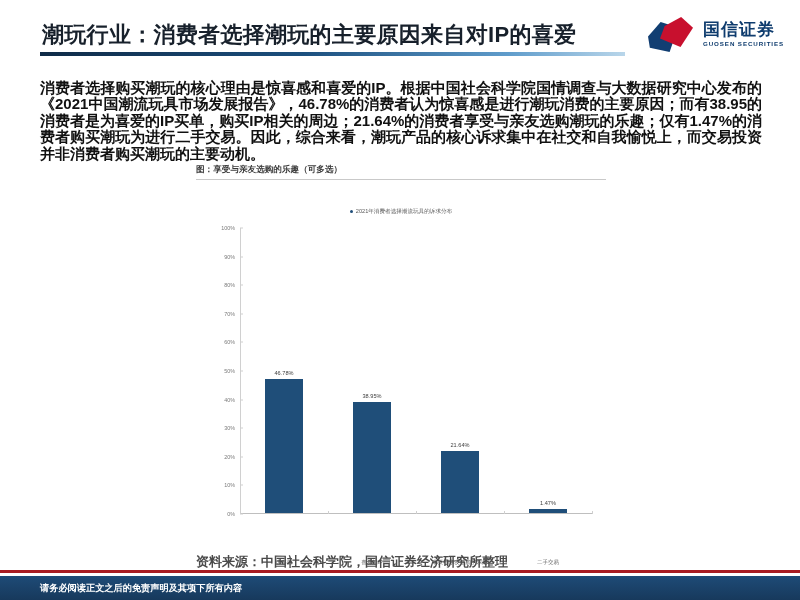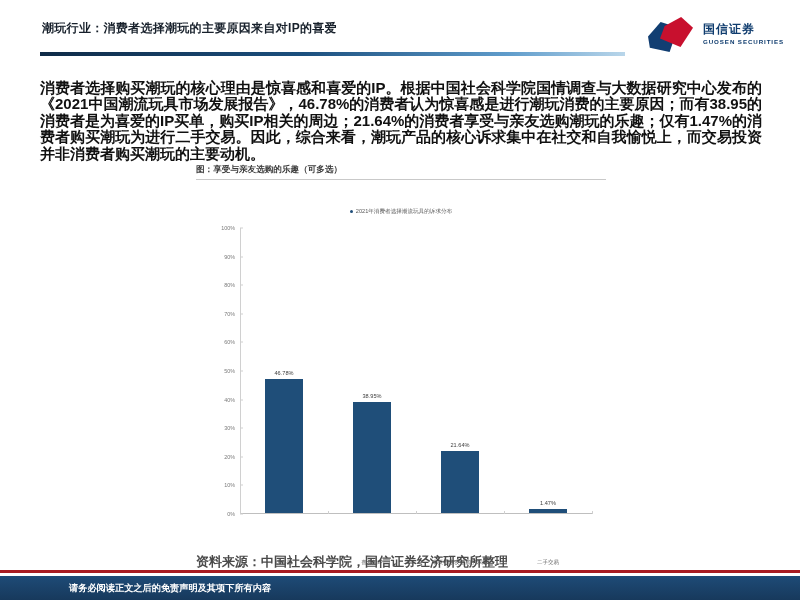--- a/index.html
+++ b/index.html
@@ -8,21 +8,21 @@
     background:#ffffff;
     font-family:"Liberation Sans","DejaVu Sans",sans-serif;
     position:relative;
   }
   .slide{position:absolute;inset:0;background:#fff;}
 
   
   .header{position:absolute;left:0;top:0;width:800px;height:64px;}
   .title{
     position:absolute;left:42px;top:20px;
-    font-size:12px;font-weight:bold;color:#17202b;
+    font-size:22px;font-weight:bold;color:#17202b;
     letter-spacing:.3px;white-space:nowrap;
   }
   .title-rule{
     position:absolute;left:40px;top:52px;width:585px;height:4px;
     background:linear-gradient(to right,#0f2b47 0%,#1b4f7e 45%,#5f9ccb 80%,#b9d6ea 100%);
   }
 
   
   .logo{position:absolute;right:16px;top:14px;height:40px;display:flex;align-items:center;gap:7px;}
   .logo-mark{position:relative;width:48px;height:38px;}
@@ -30,21 +30,21 @@
     position:absolute;left:0;top:7px;width:30px;height:30px;
     background:#113e72;
     clip-path:polygon(0% 48%,42% 0%,100% 18%,72% 100%,6% 86%);
   }
   .logo-mark .red{
     position:absolute;left:12px;top:2px;width:33px;height:30px;
     background:#c8102e;
     clip-path:polygon(14% 30%,64% 0%,100% 36%,62% 100%,0% 72%);
   }
   .logo-txt{display:flex;flex-direction:column;justify-content:center;}
-  .logo-cn{font-size:12px;font-weight:bold;color:#0f3c6e;letter-spacing:1px;line-height:1.05;}
+  .logo-cn{font-size:17px;font-weight:bold;color:#0f3c6e;letter-spacing:1px;line-height:1.05;}
   .logo-en{font-size:6.2px;font-weight:bold;color:#0f3c6e;letter-spacing:.9px;margin-top:2px;}
 
   
   .para{
     position:absolute;left:40px;top:80px;width:722px;
     font-size:15px;line-height:16.4px;color:#111;
     text-align:justify;font-weight:bold;
   }
 
   
@@ -81,21 +81,21 @@
 
   .src{
     position:absolute;left:196px;top:553px;width:410px;
     font-size:13px;color:#4a4a4a;font-weight:bold;
   }
 
   
   .foot-red{position:absolute;left:0;top:570px;width:800px;height:3px;background:#a81c22;}
   .foot-bar{position:absolute;left:0;top:576px;width:800px;height:24px;
     background:linear-gradient(to bottom,#1e4b77,#17395c);}
-  .foot-txt{position:absolute;left:40px;top:582px;font-size:9.2px;color:#ffffff;font-weight:bold;margin-left:29px;}
+  .foot-txt{position:absolute;left:40px;top:582px;font-size:9.2px;color:#ffffff;font-weight:bold;}
 </style>
 </head>
 <body>
 
 <div class="slide">
 
   <div class="header">
     <div class="title">潮玩行业：消费者选择潮玩的主要原因来自对IP的喜爱</div>
     <div class="title-rule"></div>
 

